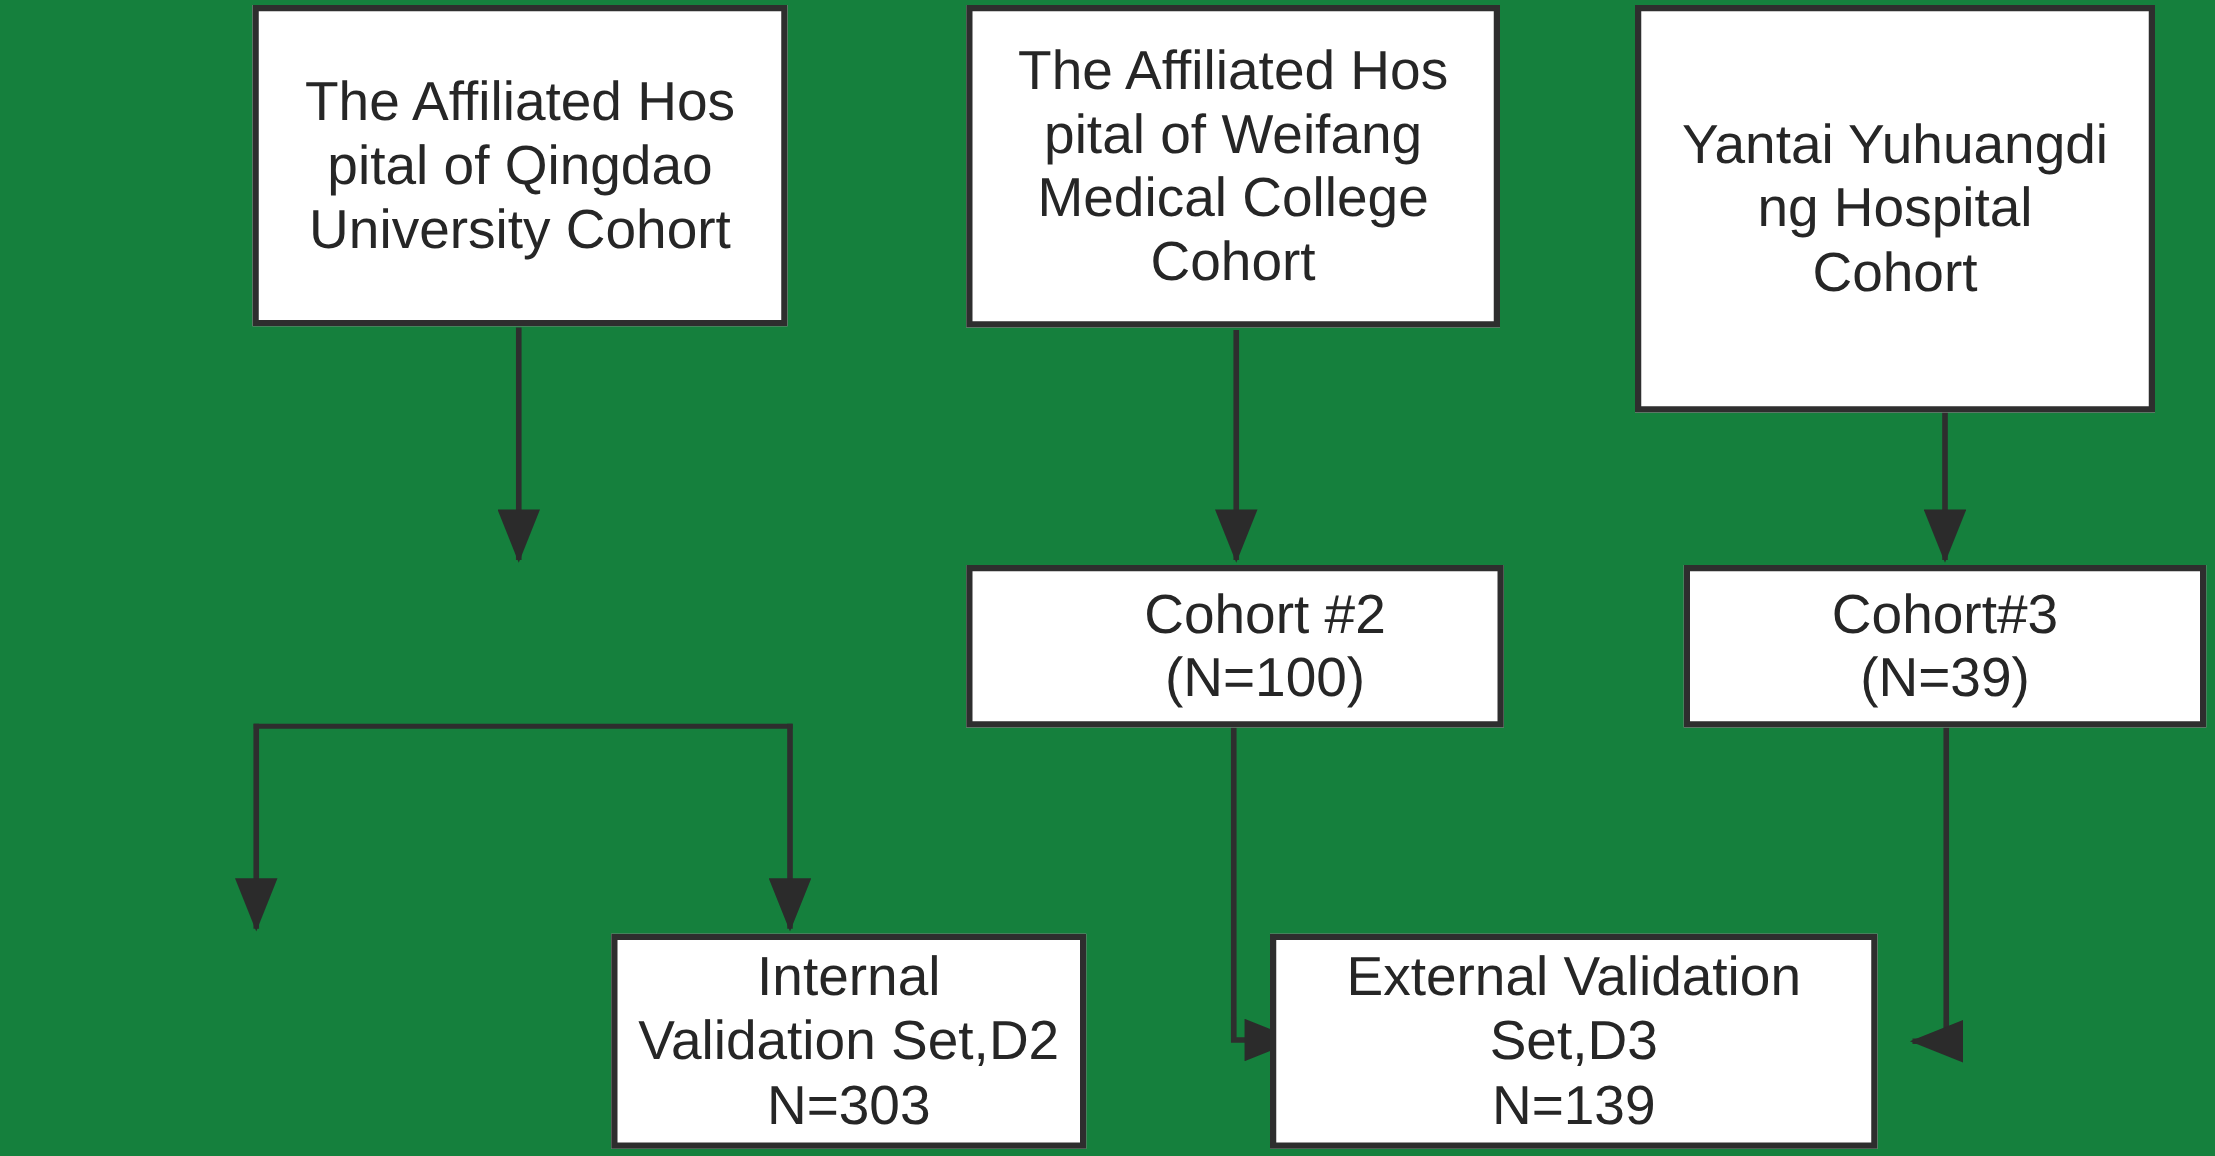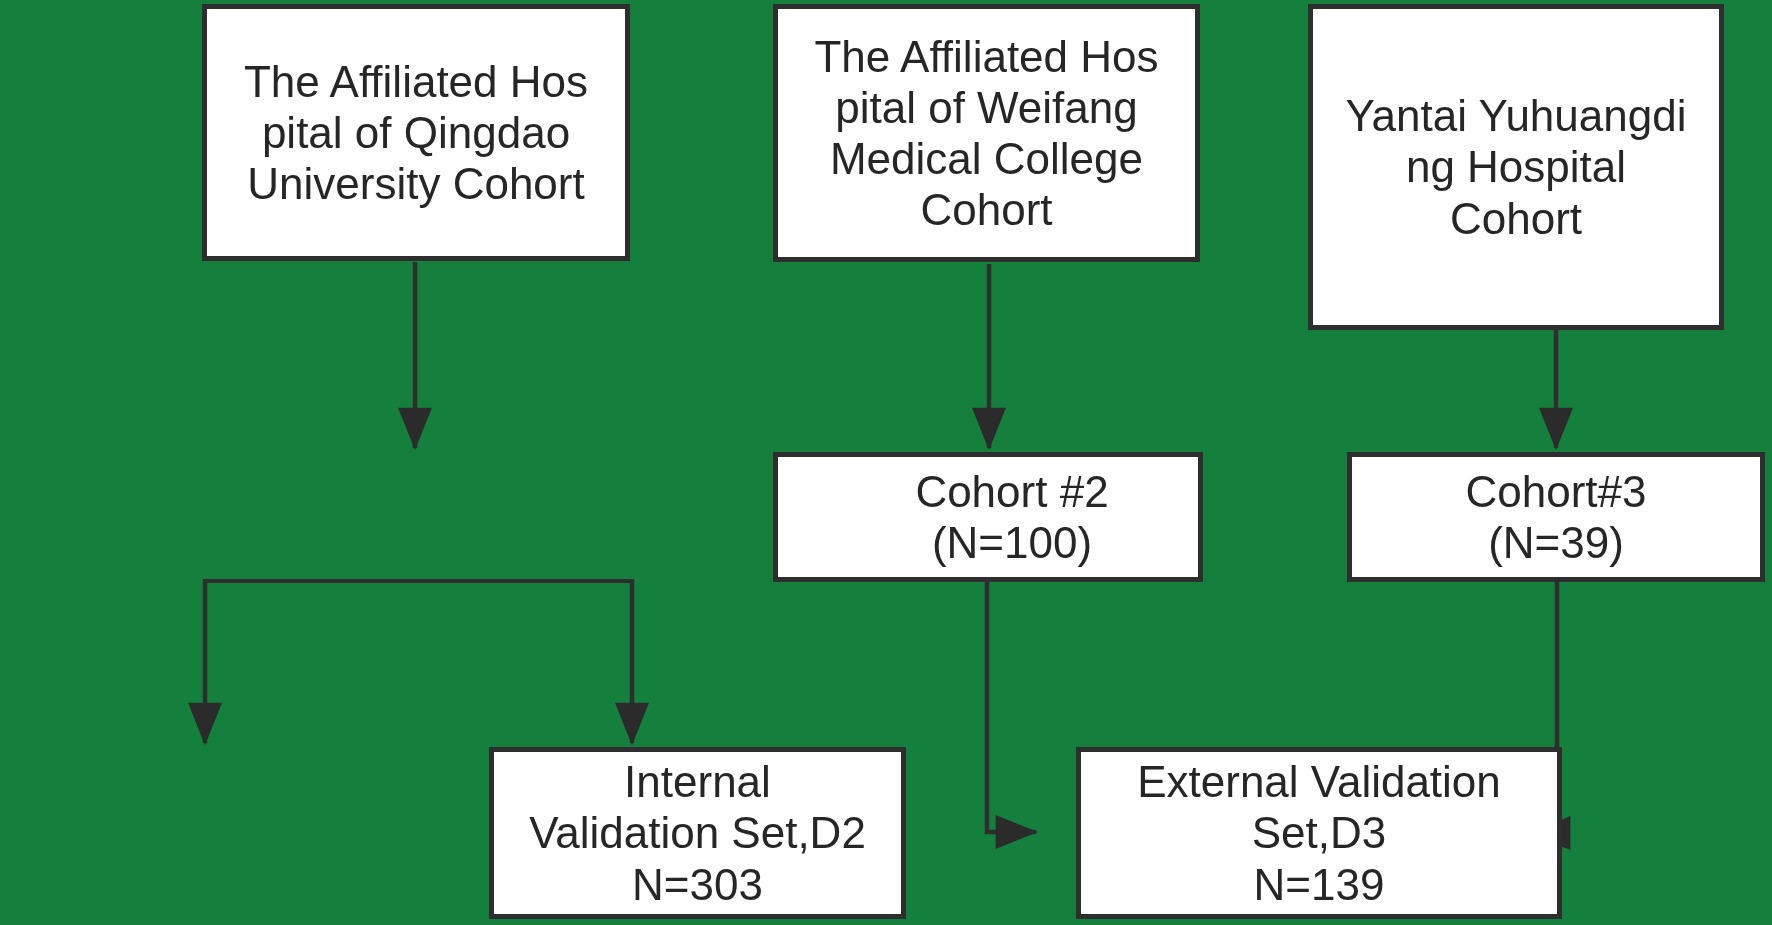--- a/index.html
+++ b/index.html
@@ -26,22 +26,22 @@
   
   .t1{left:202px;top:4px;width:428px;height:257px;}
   .t2{left:773px;top:4px;width:427px;height:258px;}
   .t3{left:1308px;top:4px;width:416px;height:326px;}
   
   .m1{left:202px;top:452px;width:432px;height:126px;}
   .m2{left:773px;top:452px;width:430px;height:130px;padding-left:48px;}
   .m3{left:1347px;top:452px;width:418px;height:130px;}
   
   .b1{left:3px;top:747px;width:400px;height:172px;}
-  .b2{left:489px;top:747px;width:417px;height:172px;}
-  .b3{left:1076px;top:747px;width:486px;height:172px;}
+  .b2{left:489px;top:747px;width:380px;height:172px;}
+  .b3{left:1016px;top:747px;width:486px;height:172px;}
 </style>
 </head>
 <body>
 
 <div class="canvas">
 
   <svg class="connectors" viewBox="0 0 1772 925" xmlns="http://www.w3.org/2000/svg">
     <defs>
       <marker id="arrowhead" viewBox="0 0 10 8" refX="9.5" refY="4" markerUnits="userSpaceOnUse" markerWidth="46" markerHeight="34" orient="auto">
         <polygon points="0,0 10,4 0,8" fill="#2b2b2b"></polygon>

